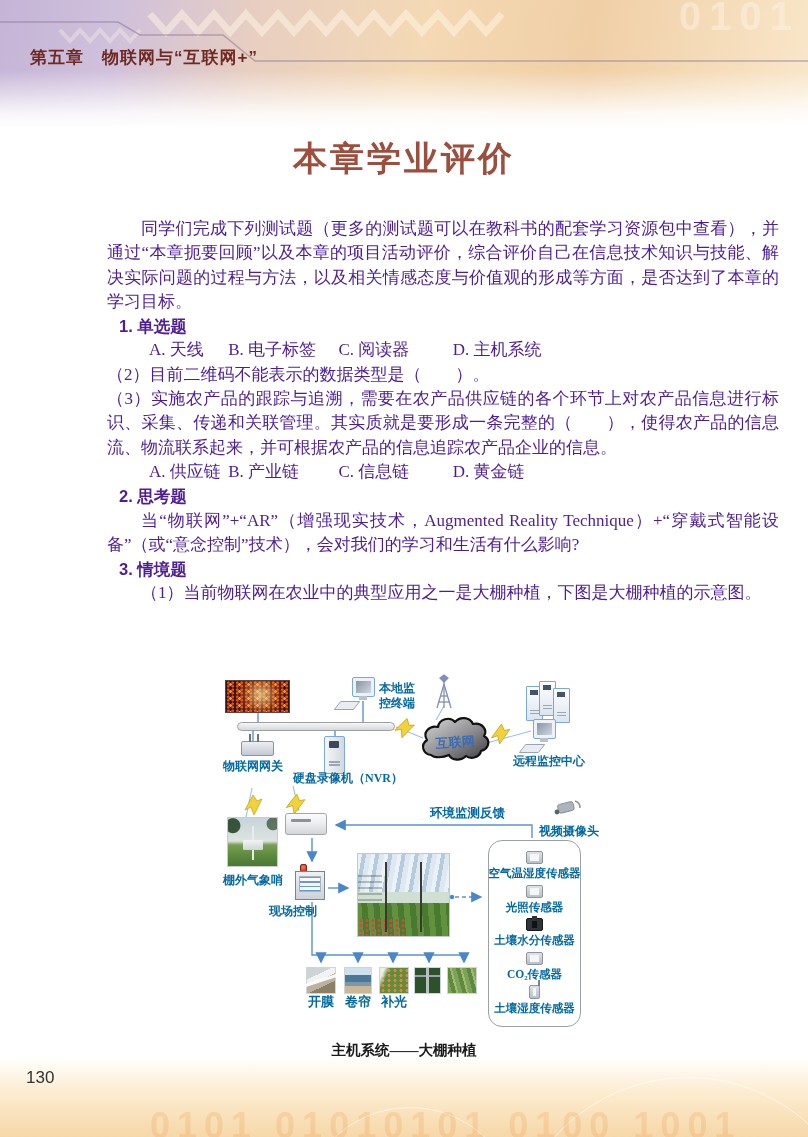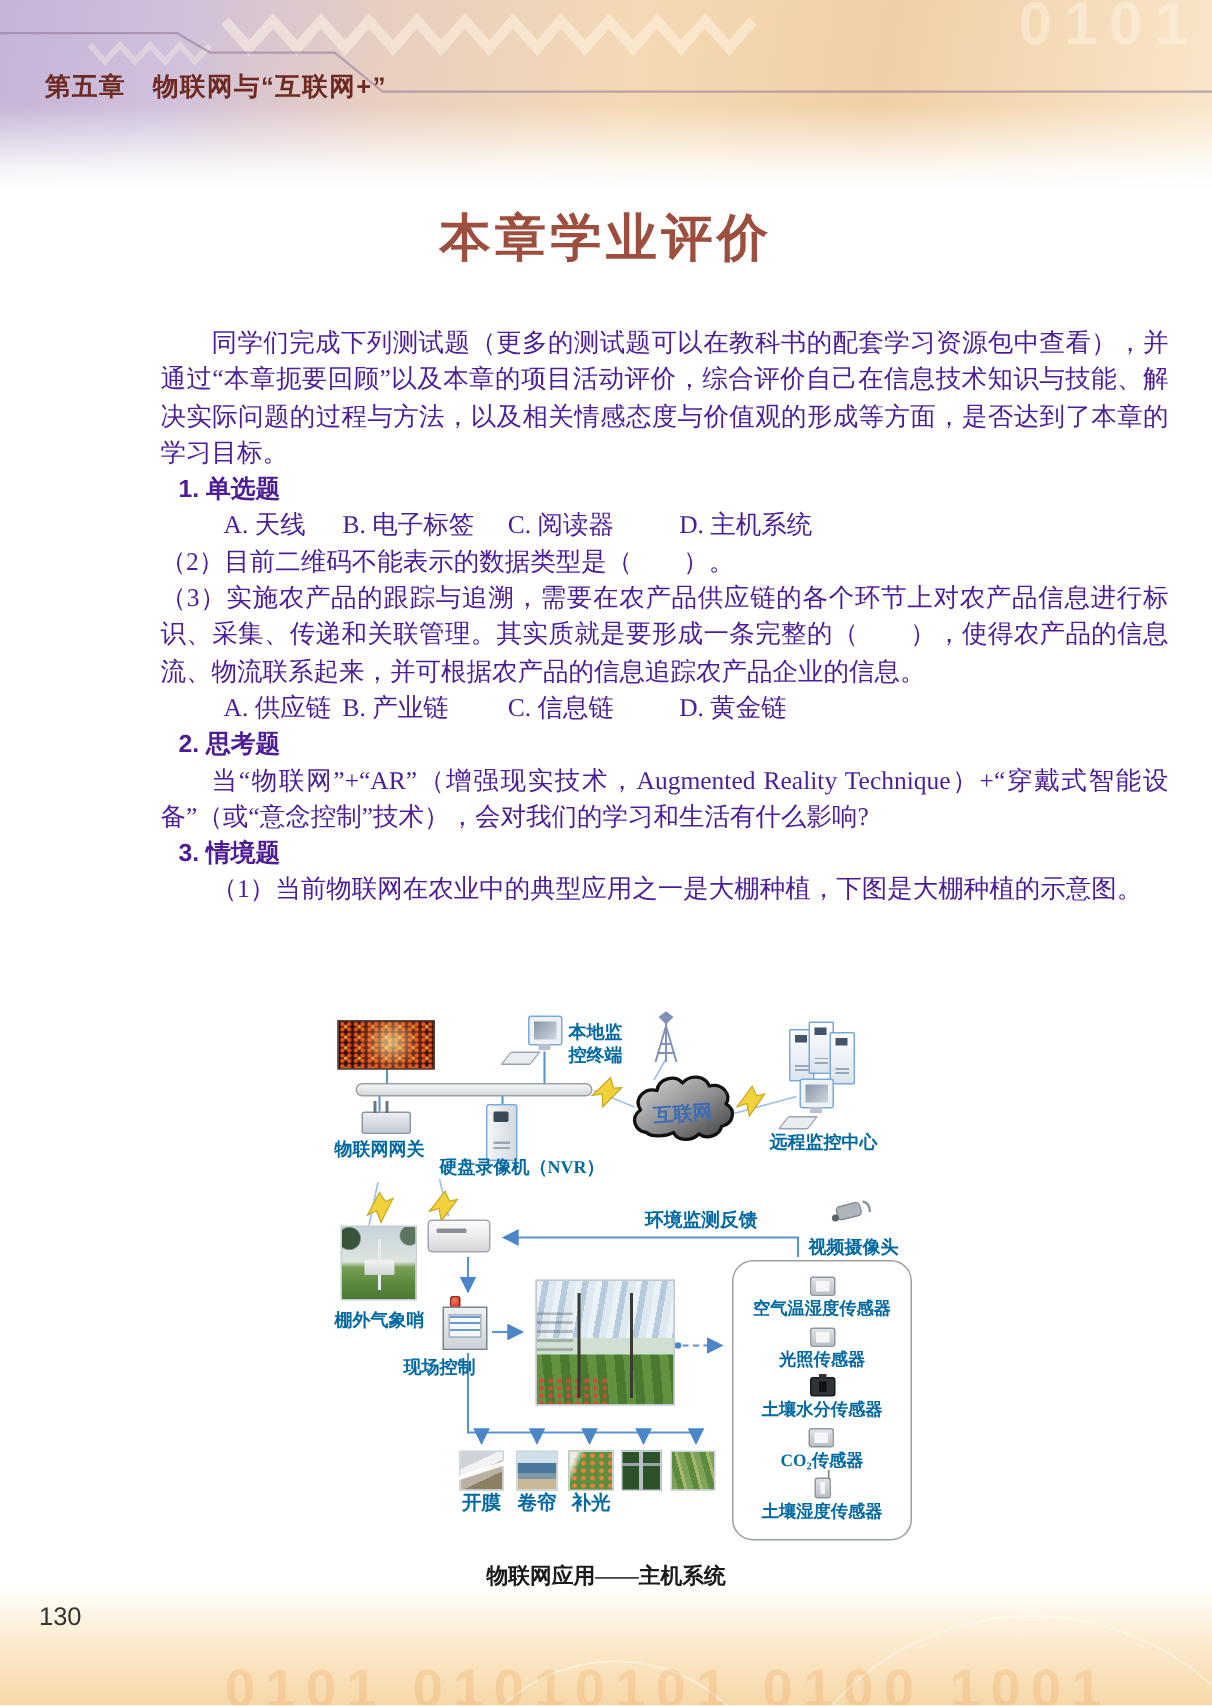--- a/index.html
+++ b/index.html
@@ -110,21 +110,21 @@
   .gh-roof { position:absolute; left:0; top:0; width:100%; height:46%;
     background:repeating-linear-gradient(100deg,#eaf1f7 0 4px,#b5cbdd 4px 8px,#dde8f1 8px 13px); }
   .gh-wall { position:absolute; left:0; top:26%; width:26%; height:42%; background:linear-gradient(90deg,#6e4f34,#8a6a4a);
     background-image:repeating-linear-gradient(180deg, rgba(0,0,0,0.22) 0 2px, transparent 2px 6px); }
   .gh-field { position:absolute; left:0; bottom:0; width:100%; height:40%;
     background:repeating-linear-gradient(85deg,#62913f 0 6px,#4a7a30 6px 12px); }
   .gh-flowers { position:absolute; left:0; bottom:0; width:55%; height:22%;
     background:radial-gradient(circle, #d8453a 0 1.2px, transparent 1.8px); background-size:6px 5px; }
   .gh-post1,.gh-post2 { position:absolute; top:10%; width:2px; height:85%; background:#3a3a32; }
   .gh-post1 { left:30%; } .gh-post2 { left:68%; }
-  .panel { left:488px; top:840px; width:120px; height:187px; border:1.5px solid #9aa0a6; border-radius:14px;
+  .panel { left:488px; top:840px; width:93px; height:187px; border:1.5px solid #9aa0a6; border-radius:14px;
     background:rgba(255,255,255,0.94); display:flex; flex-direction:column; align-items:center;
     justify-content:space-evenly; padding:6px 2px; }
   .panel-item { display:flex; flex-direction:column; align-items:center; gap:2px; }
   .panel-item .dlabel { font-size:11.5px; white-space:nowrap; }
   .s-icon { width:17px; height:13px; background:linear-gradient(180deg,#dfe3e7,#b9bfc6); border:1px solid #8f959c;
     border-radius:2px; position:relative; }
   .s-icon::after { content:""; position:absolute; inset:2px 3px; background:#f4f6f8; }
   .s-icon.dark { background:#2e3438; border-color:#15181b; }
   .s-icon.dark::after { background:#0f1214; inset:2px 5px; }
   .s-icon.dark::before { content:""; position:absolute; left:5px; top:-3px; width:5px; height:3px; background:#2e3438; }
@@ -319,21 +319,21 @@
 
     <div class="thumb ph1"></div>
     <div class="thumb ph2"></div>
     <div class="thumb ph3"></div>
     <div class="thumb ph4"></div>
     <div class="thumb ph5"></div>
     <div class="dlabel lbl-act la1">开膜</div>
     <div class="dlabel lbl-act la2">卷帘</div>
     <div class="dlabel lbl-act la3">补光</div>
 
-    <div class="caption">物联网应用——主机系统</div>
+    <div class="caption">主机系统——大棚种植</div>
   </div>
 
   <div class="banner-bottom">
     <div class="globe-arc arc1"></div>
     <div class="globe-arc arc2"></div>
     <div class="bottom-digits">0101 01010101 0100 1001</div>
   </div>
   <div class="page-number">130</div>
 
 </div>

